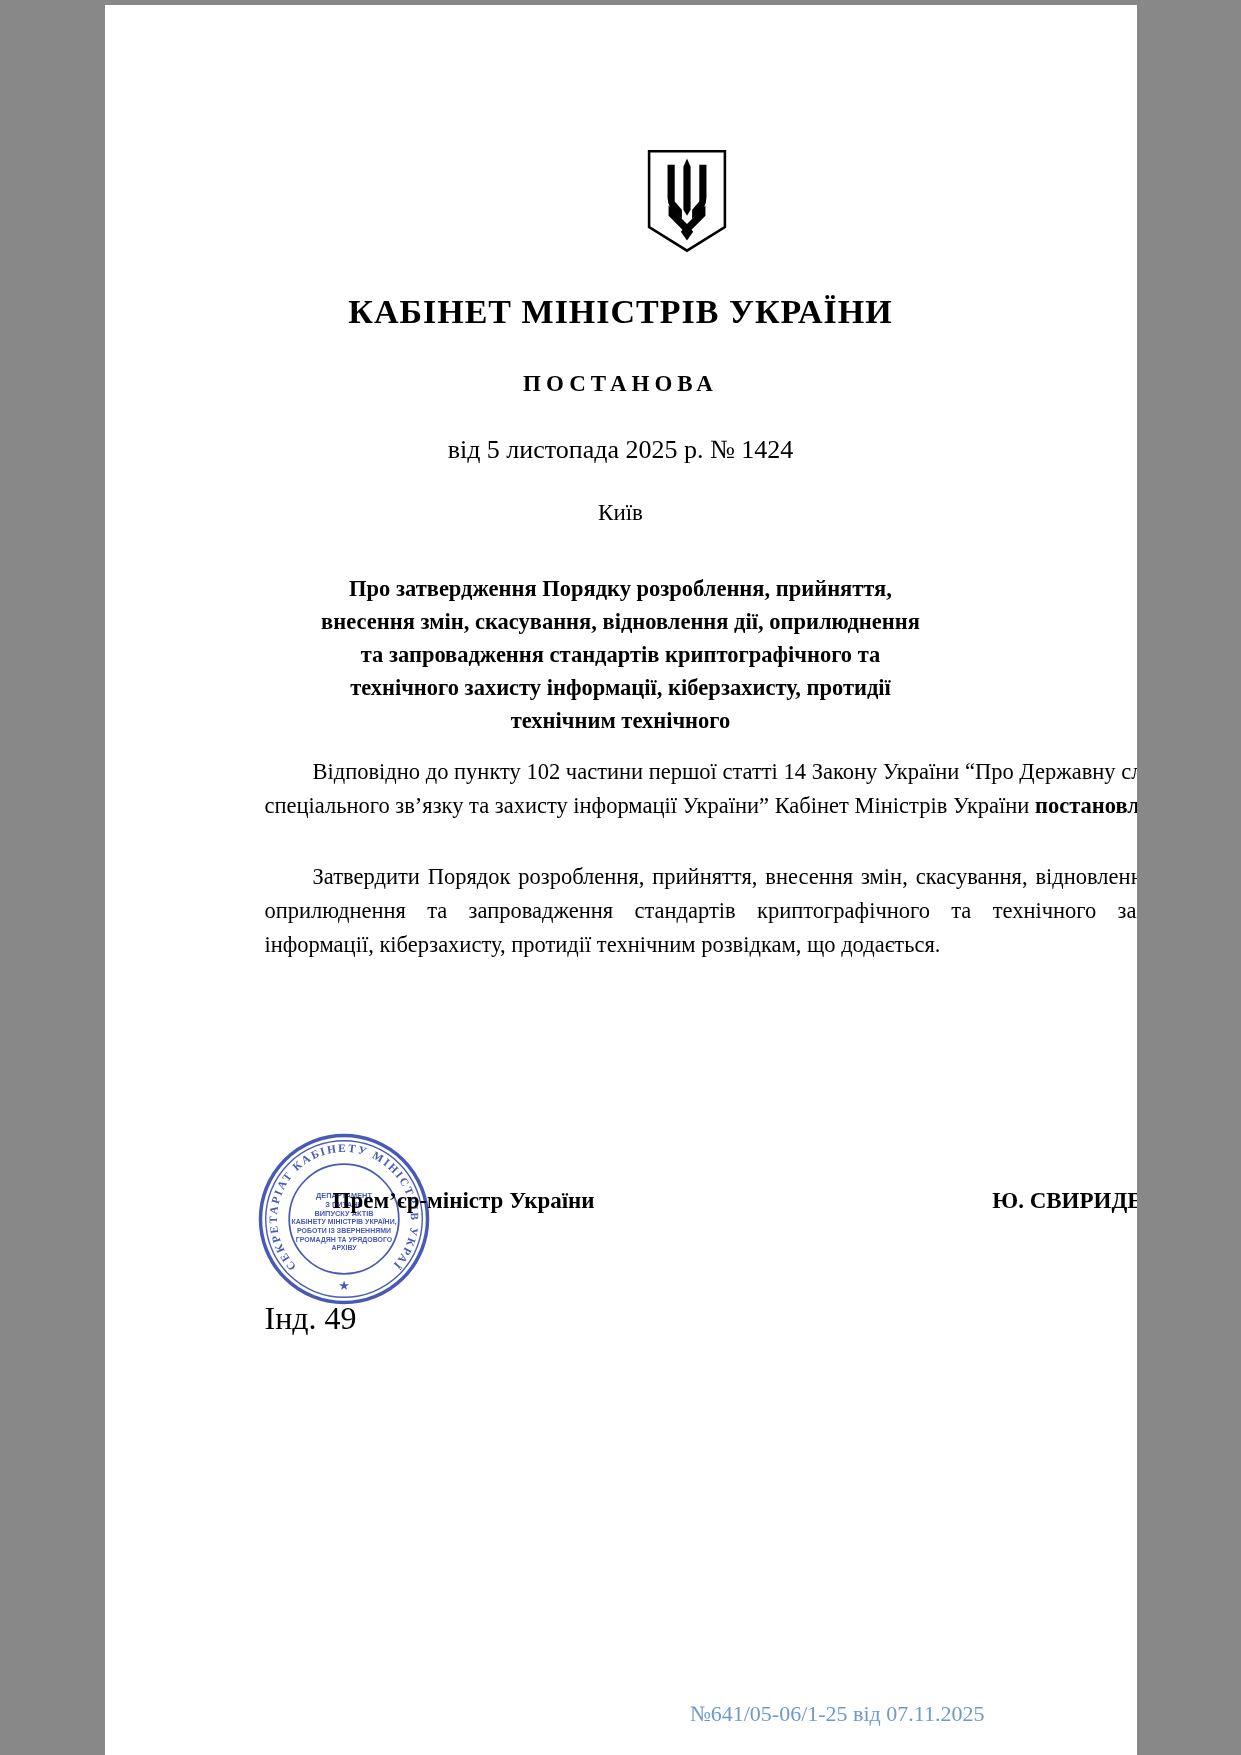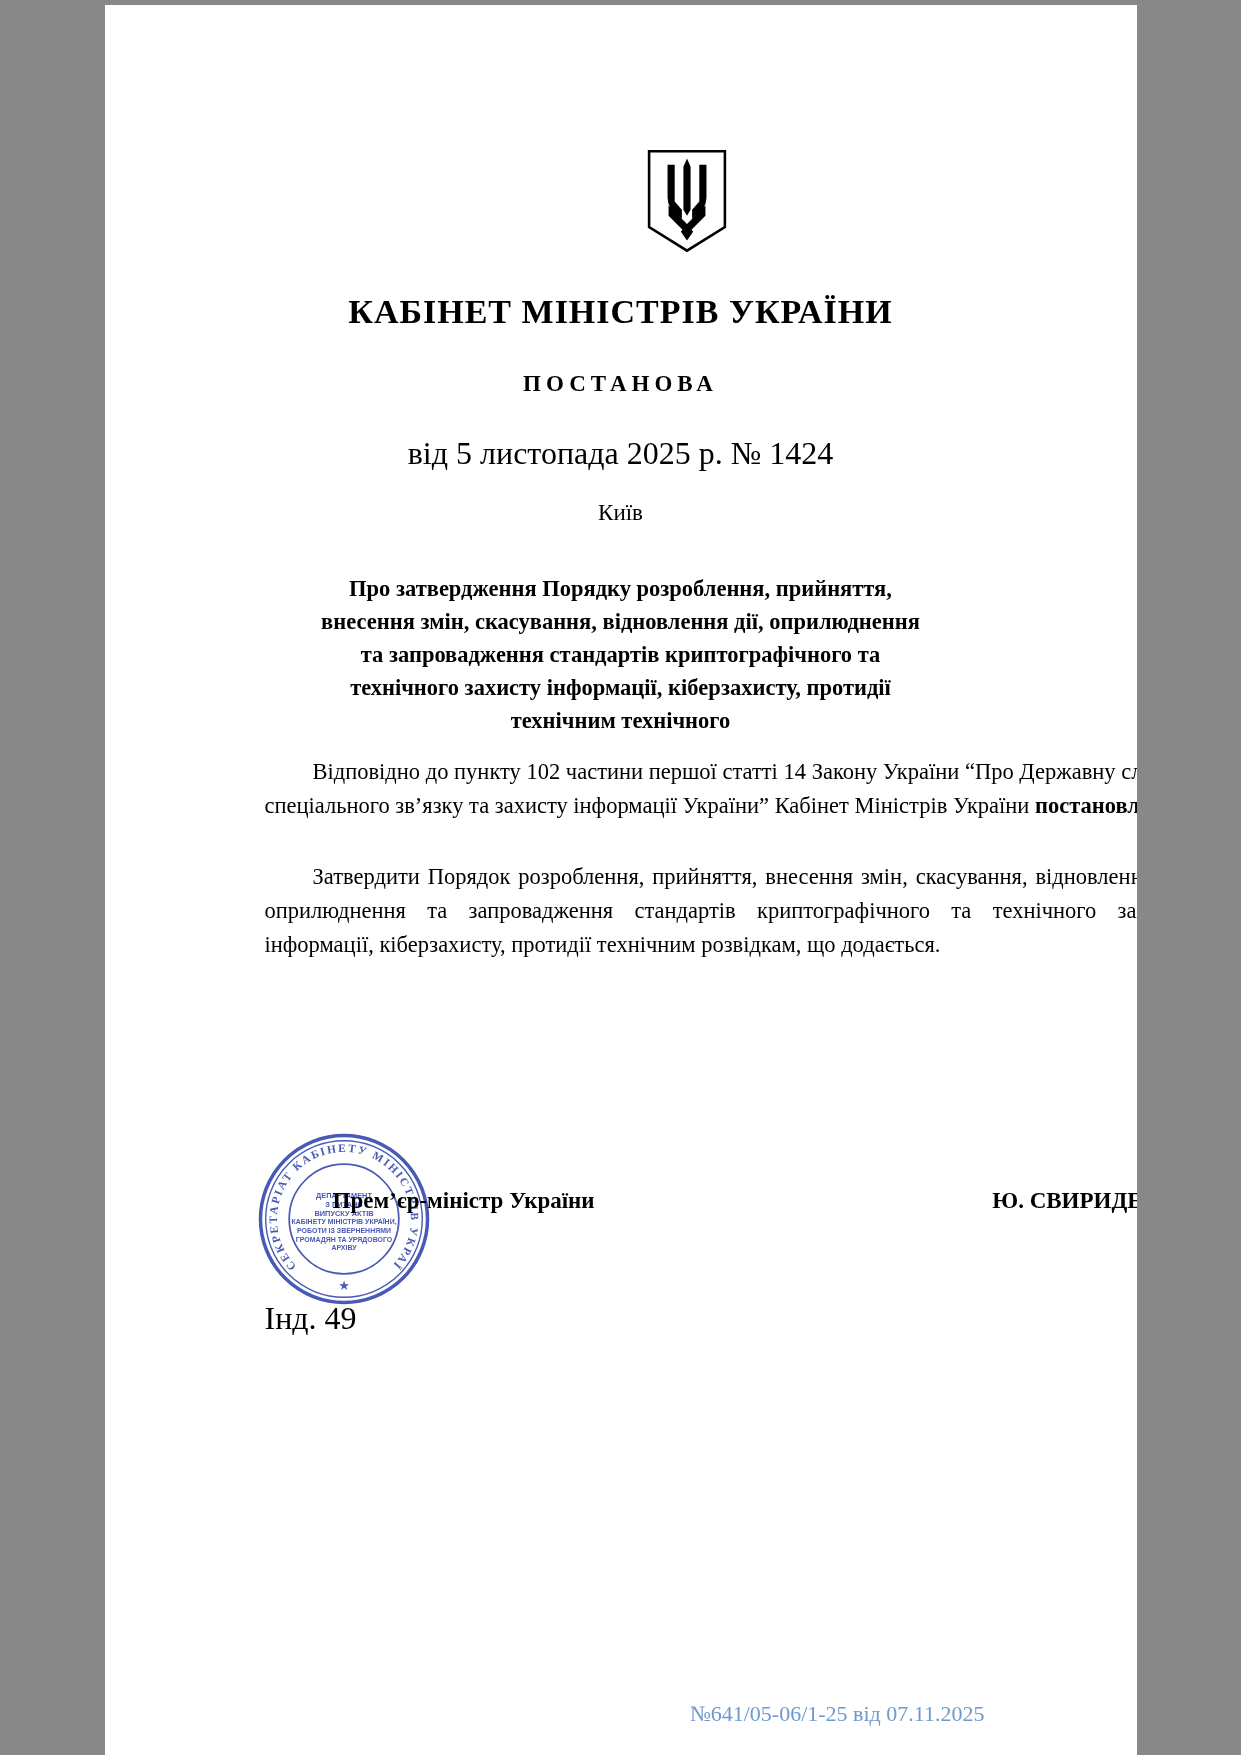--- a/index.html
+++ b/index.html
@@ -9,21 +9,21 @@
     margin:5px auto;
     background:#ffffff;
     font-family:"Liberation Serif","DejaVu Serif",serif;
     color:#000;
     overflow:hidden;
   }
   .centered{position:absolute;left:0;width:100%;text-align:center;}
   .emblem{position:absolute;left:540px;top:132px;width:84px;height:128px;}
   .org-title{top:288px;font-size:34px;font-weight:bold;letter-spacing:1px;}
   .doc-type{top:366px;font-size:23px;font-weight:bold;letter-spacing:5px;}
-  .date-line{top:430px;font-size:32px;}
+  .date-line{top:430px;font-size:26px;}
   .city{top:495px;font-size:23px;}
   .subject{top:567px;font-size:22.5px;font-weight:bold;line-height:33px;text-align:center;}
   .subject span{display:block;}
   .body-par{
     position:absolute;left:160px;width:926px;
     font-size:22.5px;line-height:33.8px;
     text-align:justify;text-indent:48px;margin:0;
   }
   .par1{top:750px;}
   .par2{top:855px;}

